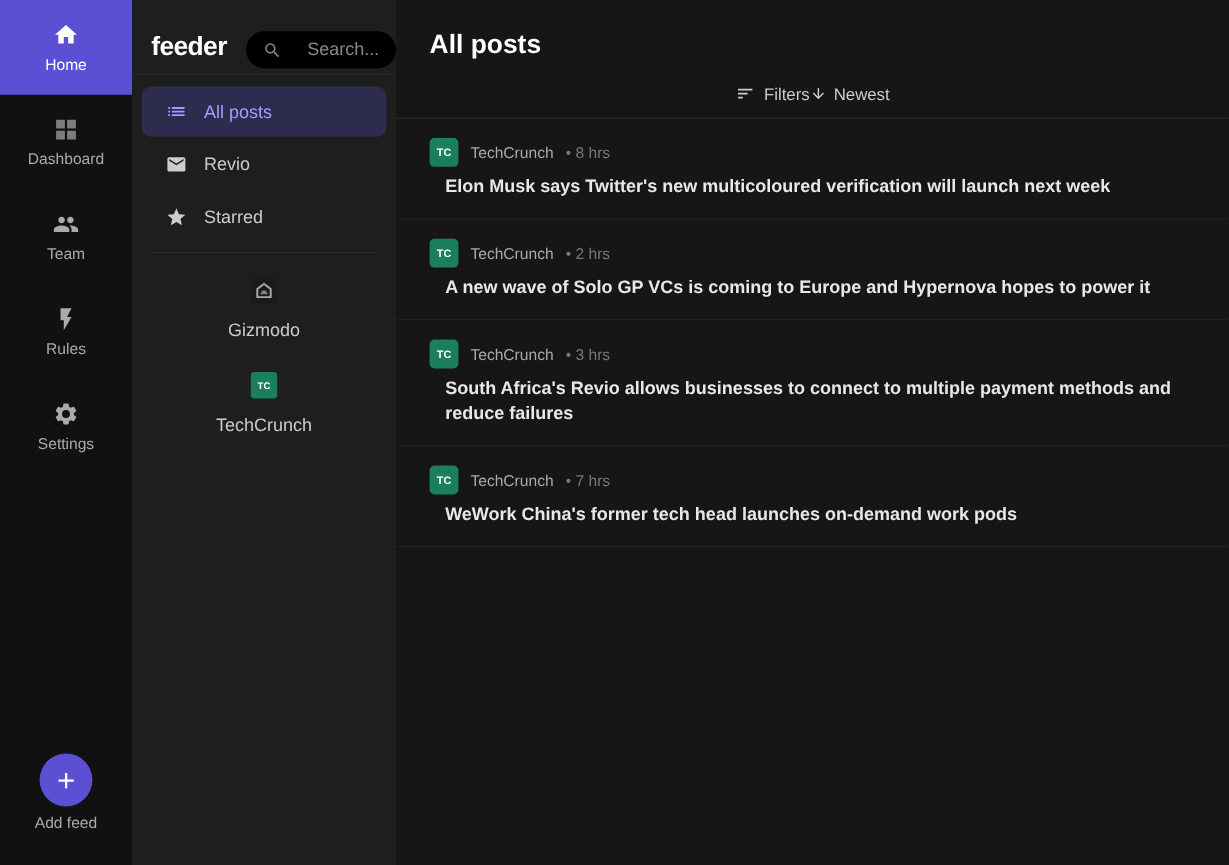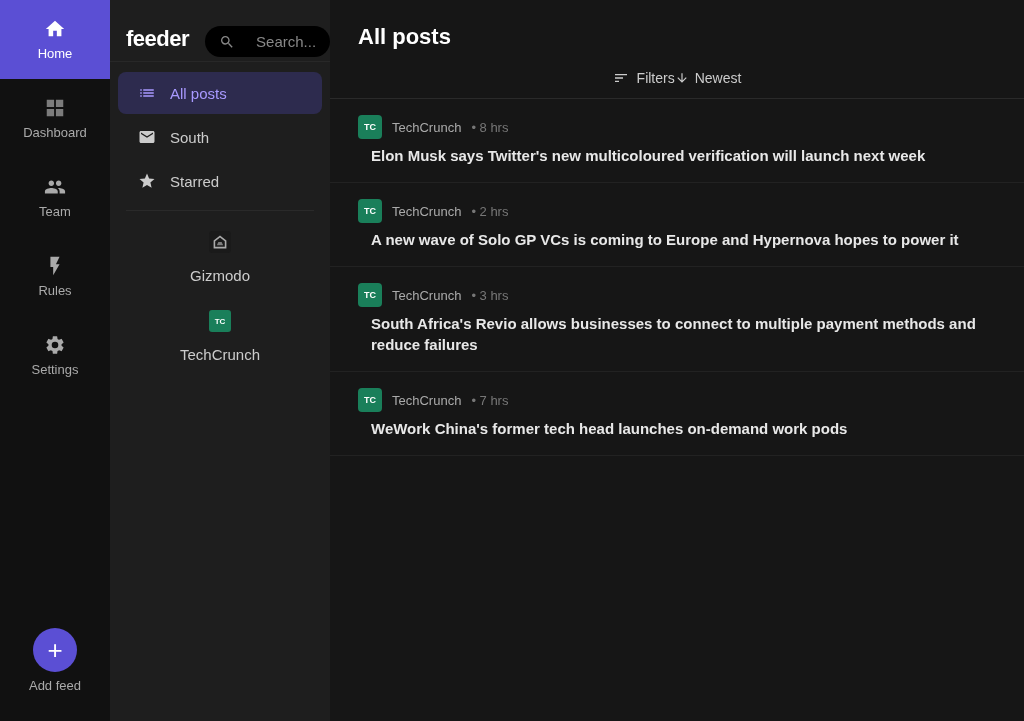--- a/index.html
+++ b/index.html
@@ -355,21 +355,21 @@
       <svg viewBox="0 0 24 24" fill="currentColor" width="18" height="18">
         <path d="M3 13h2v-2H3v2zm0 4h2v-2H3v2zm0-8h2V7H3v2zm4 4h14v-2H7v2zm0 4h14v-2H7v2zM7 7v2h14V7H7z"></path>
       </svg>
       <span>All posts</span>
     </div>
 
     <div class="feed-nav-item">
       <svg viewBox="0 0 24 24" fill="currentColor" width="18" height="18">
         <path d="M20 4H4c-1.1 0-2 .9-2 2v12c0 1.1.9 2 2 2h16c1.1 0 2-.9 2-2V6c0-1.1-.9-2-2-2zm0 4l-8 5-8-5V6l8 5 8-5v2z"></path>
       </svg>
-      <span>South</span>
+      <span>Revio</span>
     </div>
 
     <div class="feed-nav-item">
       <svg viewBox="0 0 24 24" fill="currentColor" width="18" height="18">
         <path d="M12 17.27L18.18 21l-1.64-7.03L22 9.24l-7.19-.61L12 2 9.19 8.63 2 9.24l5.46 4.73L5.82 21z"></path>
       </svg>
       <span>Starred</span>
     </div>
 
     <div class="divider-line"></div>

